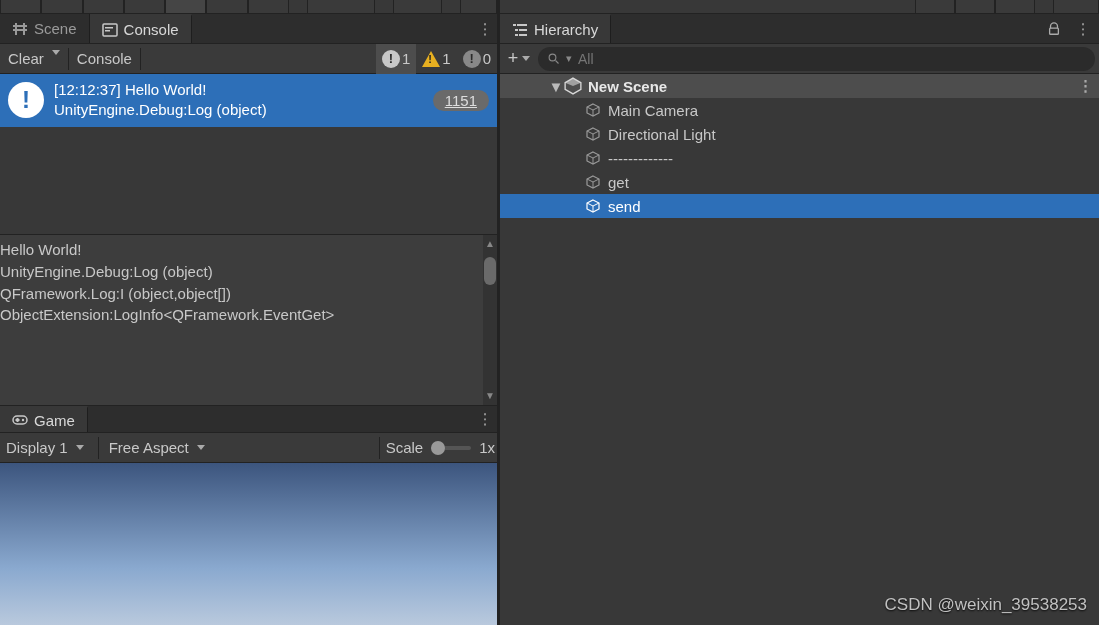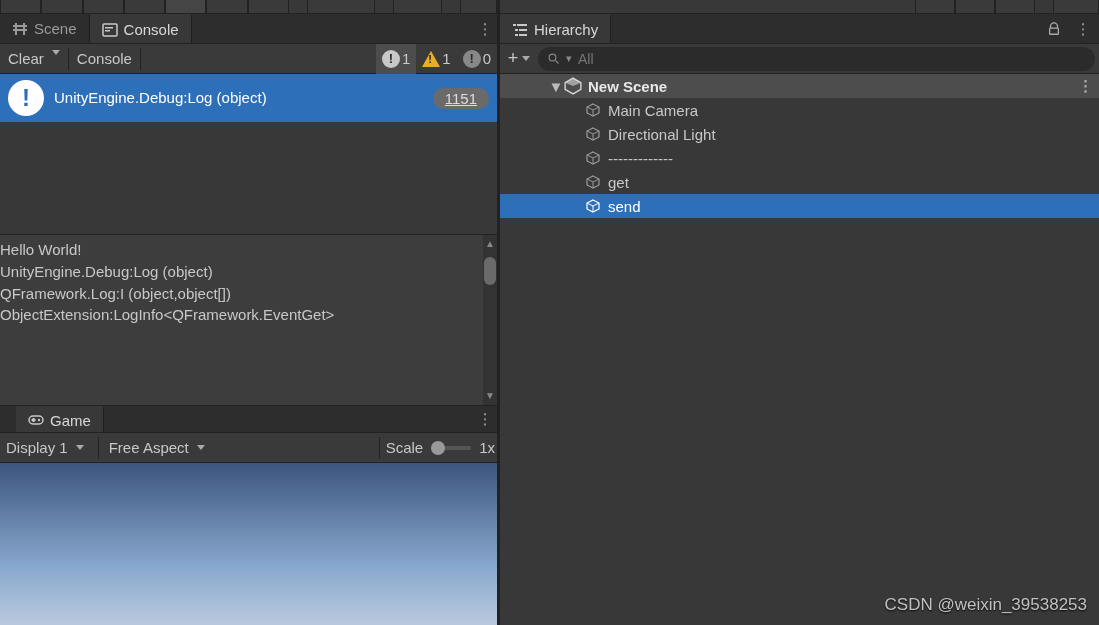--- a/index.html
+++ b/index.html
@@ -43,21 +43,21 @@
   .console-entry.selected .entry-badge{ background:#6a6a6a;text-decoration:underline; }
   
   
   .console-detail { flex:1; background:#3d3d3d; border-top:1px solid #222; position:relative; padding:4px 0 4px 0; color:#c8c8c8; font-size:15px; line-height:1.45; overflow:hidden;}
   .console-detail .line{ white-space:nowrap; }
   .scroll-v { position:absolute; right:0; top:0; bottom:0; width:14px; background:#333;}
   .scroll-thumb { position:absolute; right:1px; width:12px; top:22px; height:28px; border-radius:6px; background:#6a6a6a;}
   .scroll-arrow { position:absolute; right:2px; width:10px; color:#888; font-size:10px; text-align:center;}
   
   
-  .game-tabs { height:28px; display:flex; align-items:stretch; background:#2d2d2d; border-top:1px solid #222; border-bottom:1px solid #222;padding-left:16px;}
+  .game-tabs { height:28px; display:flex; align-items:stretch; background:#2d2d2d; border-top:1px solid #222; border-bottom:1px solid #222;}
   .game-bar { height:30px; background:#3a3a3a; display:flex; align-items:center; gap:6px; padding:0 2px; border-bottom:1px solid #222;}
   .dd-field { display:flex; align-items:center; height:26px; padding:0 8px 0 4px; color:#c8c8c8; cursor:pointer; }
   .dd-field::after{ content:""; width:0;height:0; border-left:4px solid transparent;border-right:4px solid transparent;border-top:5px solid #aaa; margin-left:8px;}
   .slider-wrap { display:flex; align-items:center; gap:8px; }
   .slider { width:40px; height:4px; background:#555; border-radius:2px; position:relative;}
   .slider-knob { position:absolute; left:0; top:-5px; width:14px;height:14px;border-radius:50%; background:#999;}
   .game-view { flex:1; background: linear-gradient(to bottom, #3c557e 0%, #8aa9cf 65%, #b9c9dd 100%); }
   
   
   .hier-bar { height:30px; background:#3a3a3a; display:flex; align-items:center; border-bottom:1px solid #222; padding:0 4px; gap:4px;}
@@ -157,20 +157,21 @@
           <span class="ico-circle" style="background:#888">!</span>
           <span>0</span>
         </div>
       </div>
     </div>
 
     <div class="console-list">
       <div class="console-entry selected">
         <div class="entry-icon">!</div>
         <div class="entry-text">
+          <div>[12:12:37] Hello World!</div>
           <div>UnityEngine.Debug:Log (object)</div>
         </div>
         <div class="entry-badge">1151</div>
       </div>
     </div>
 
     <div class="console-detail">
       <div class="line">Hello World!</div>
       <div class="line">UnityEngine.Debug:Log (object)</div>
       <div class="line">QFramework.Log:I (object,object[])</div>

